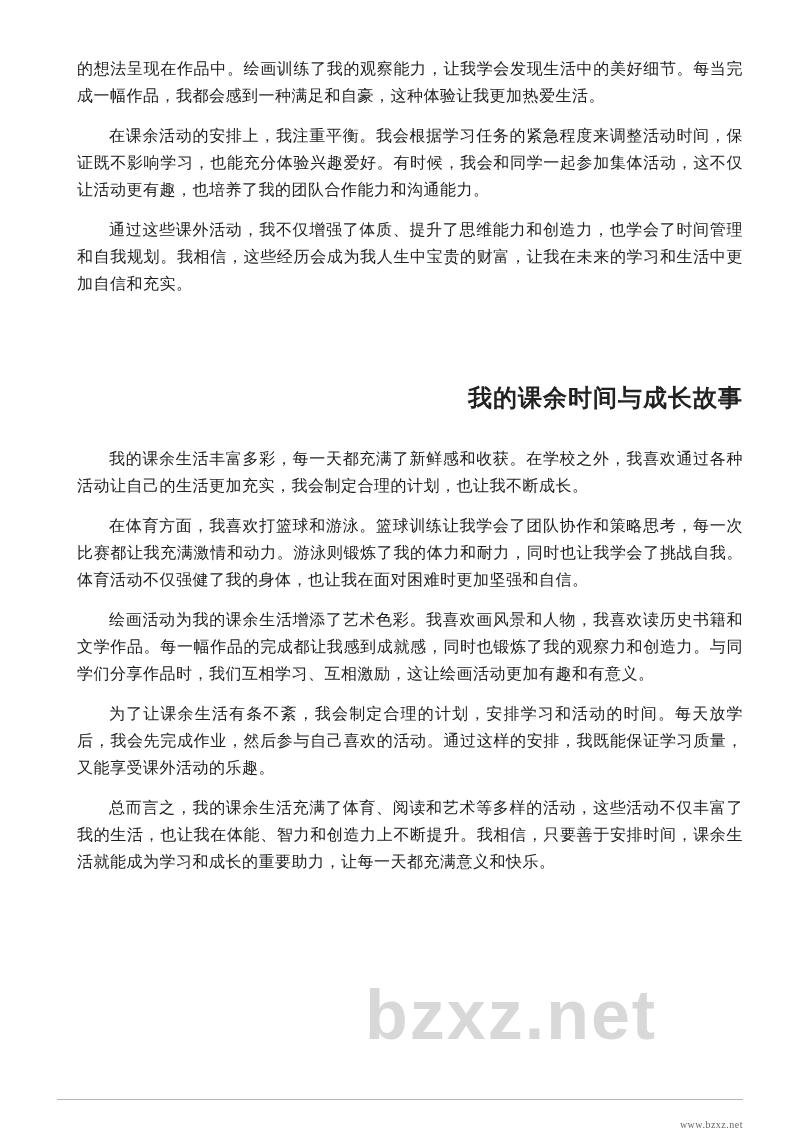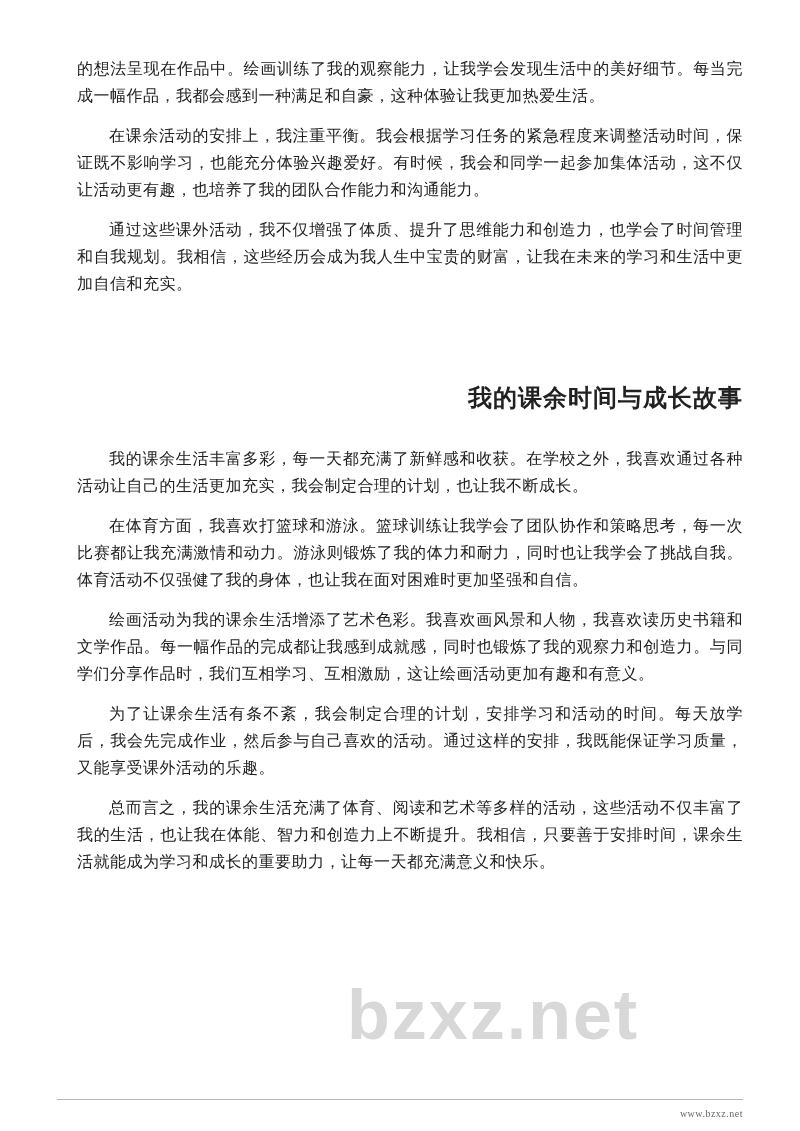--- a/index.html
+++ b/index.html
@@ -32,36 +32,36 @@
   .essay-title {
     font-size: 24px;
     font-weight: bold;
     text-align: right;
     letter-spacing: 1px;
     margin: 84px 0 30px 0;
     line-height: 34px;
   }
   .watermark {
     position: absolute;
-    left: 347px;
+    left: 365px;
     top: 975px;
     font-family: "Liberation Sans", "DejaVu Sans", sans-serif;
     font-weight: bold;
     font-size: 70px;
     letter-spacing: 2px;
     color: #d8d8d8;
     user-select: none;
   }
   .page-footer {
     position: absolute;
     left: 57px;
     right: 57px;
     top: 1099px;
     border-top: 1px solid #b5b5b5;
-    padding-top: 3px;
+    padding-top: 14px;
     text-align: right;
   }
   .footer-url {
     font-size: 10px;
     color: #666666;
     letter-spacing: 0.5px;
     font-family: "Liberation Serif", "DejaVu Serif", serif;
   }
 </style>
 </head>

